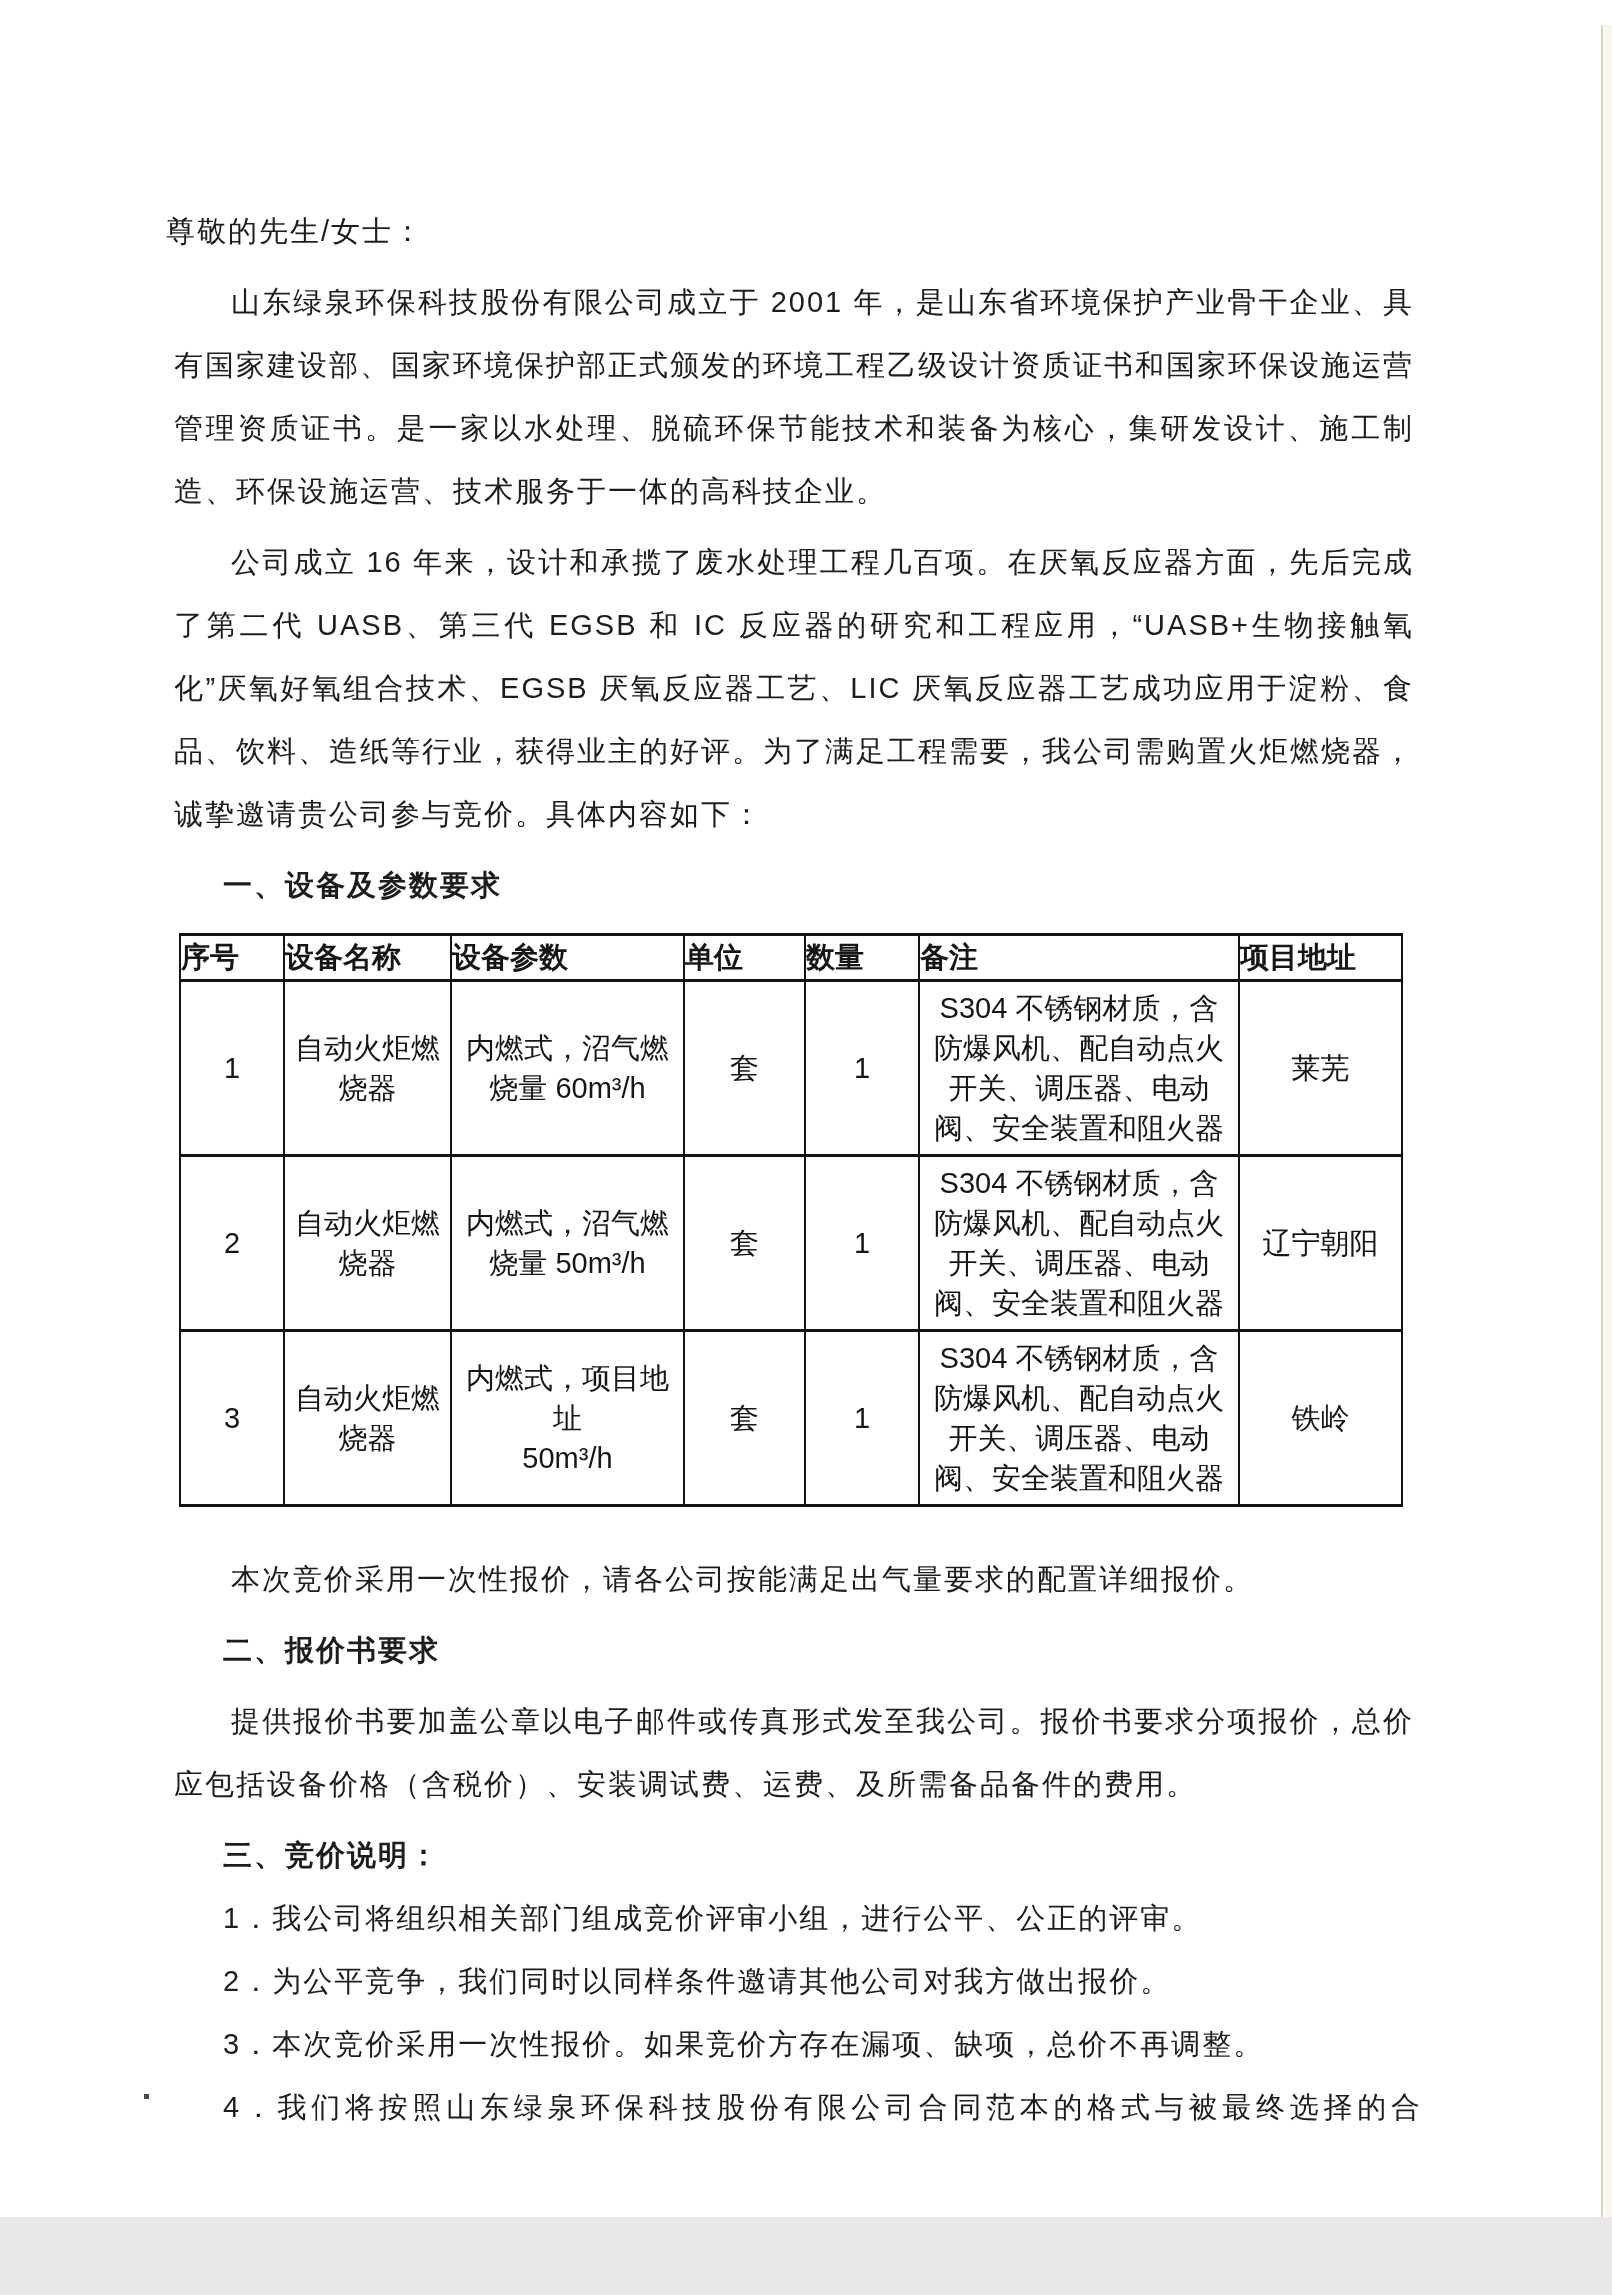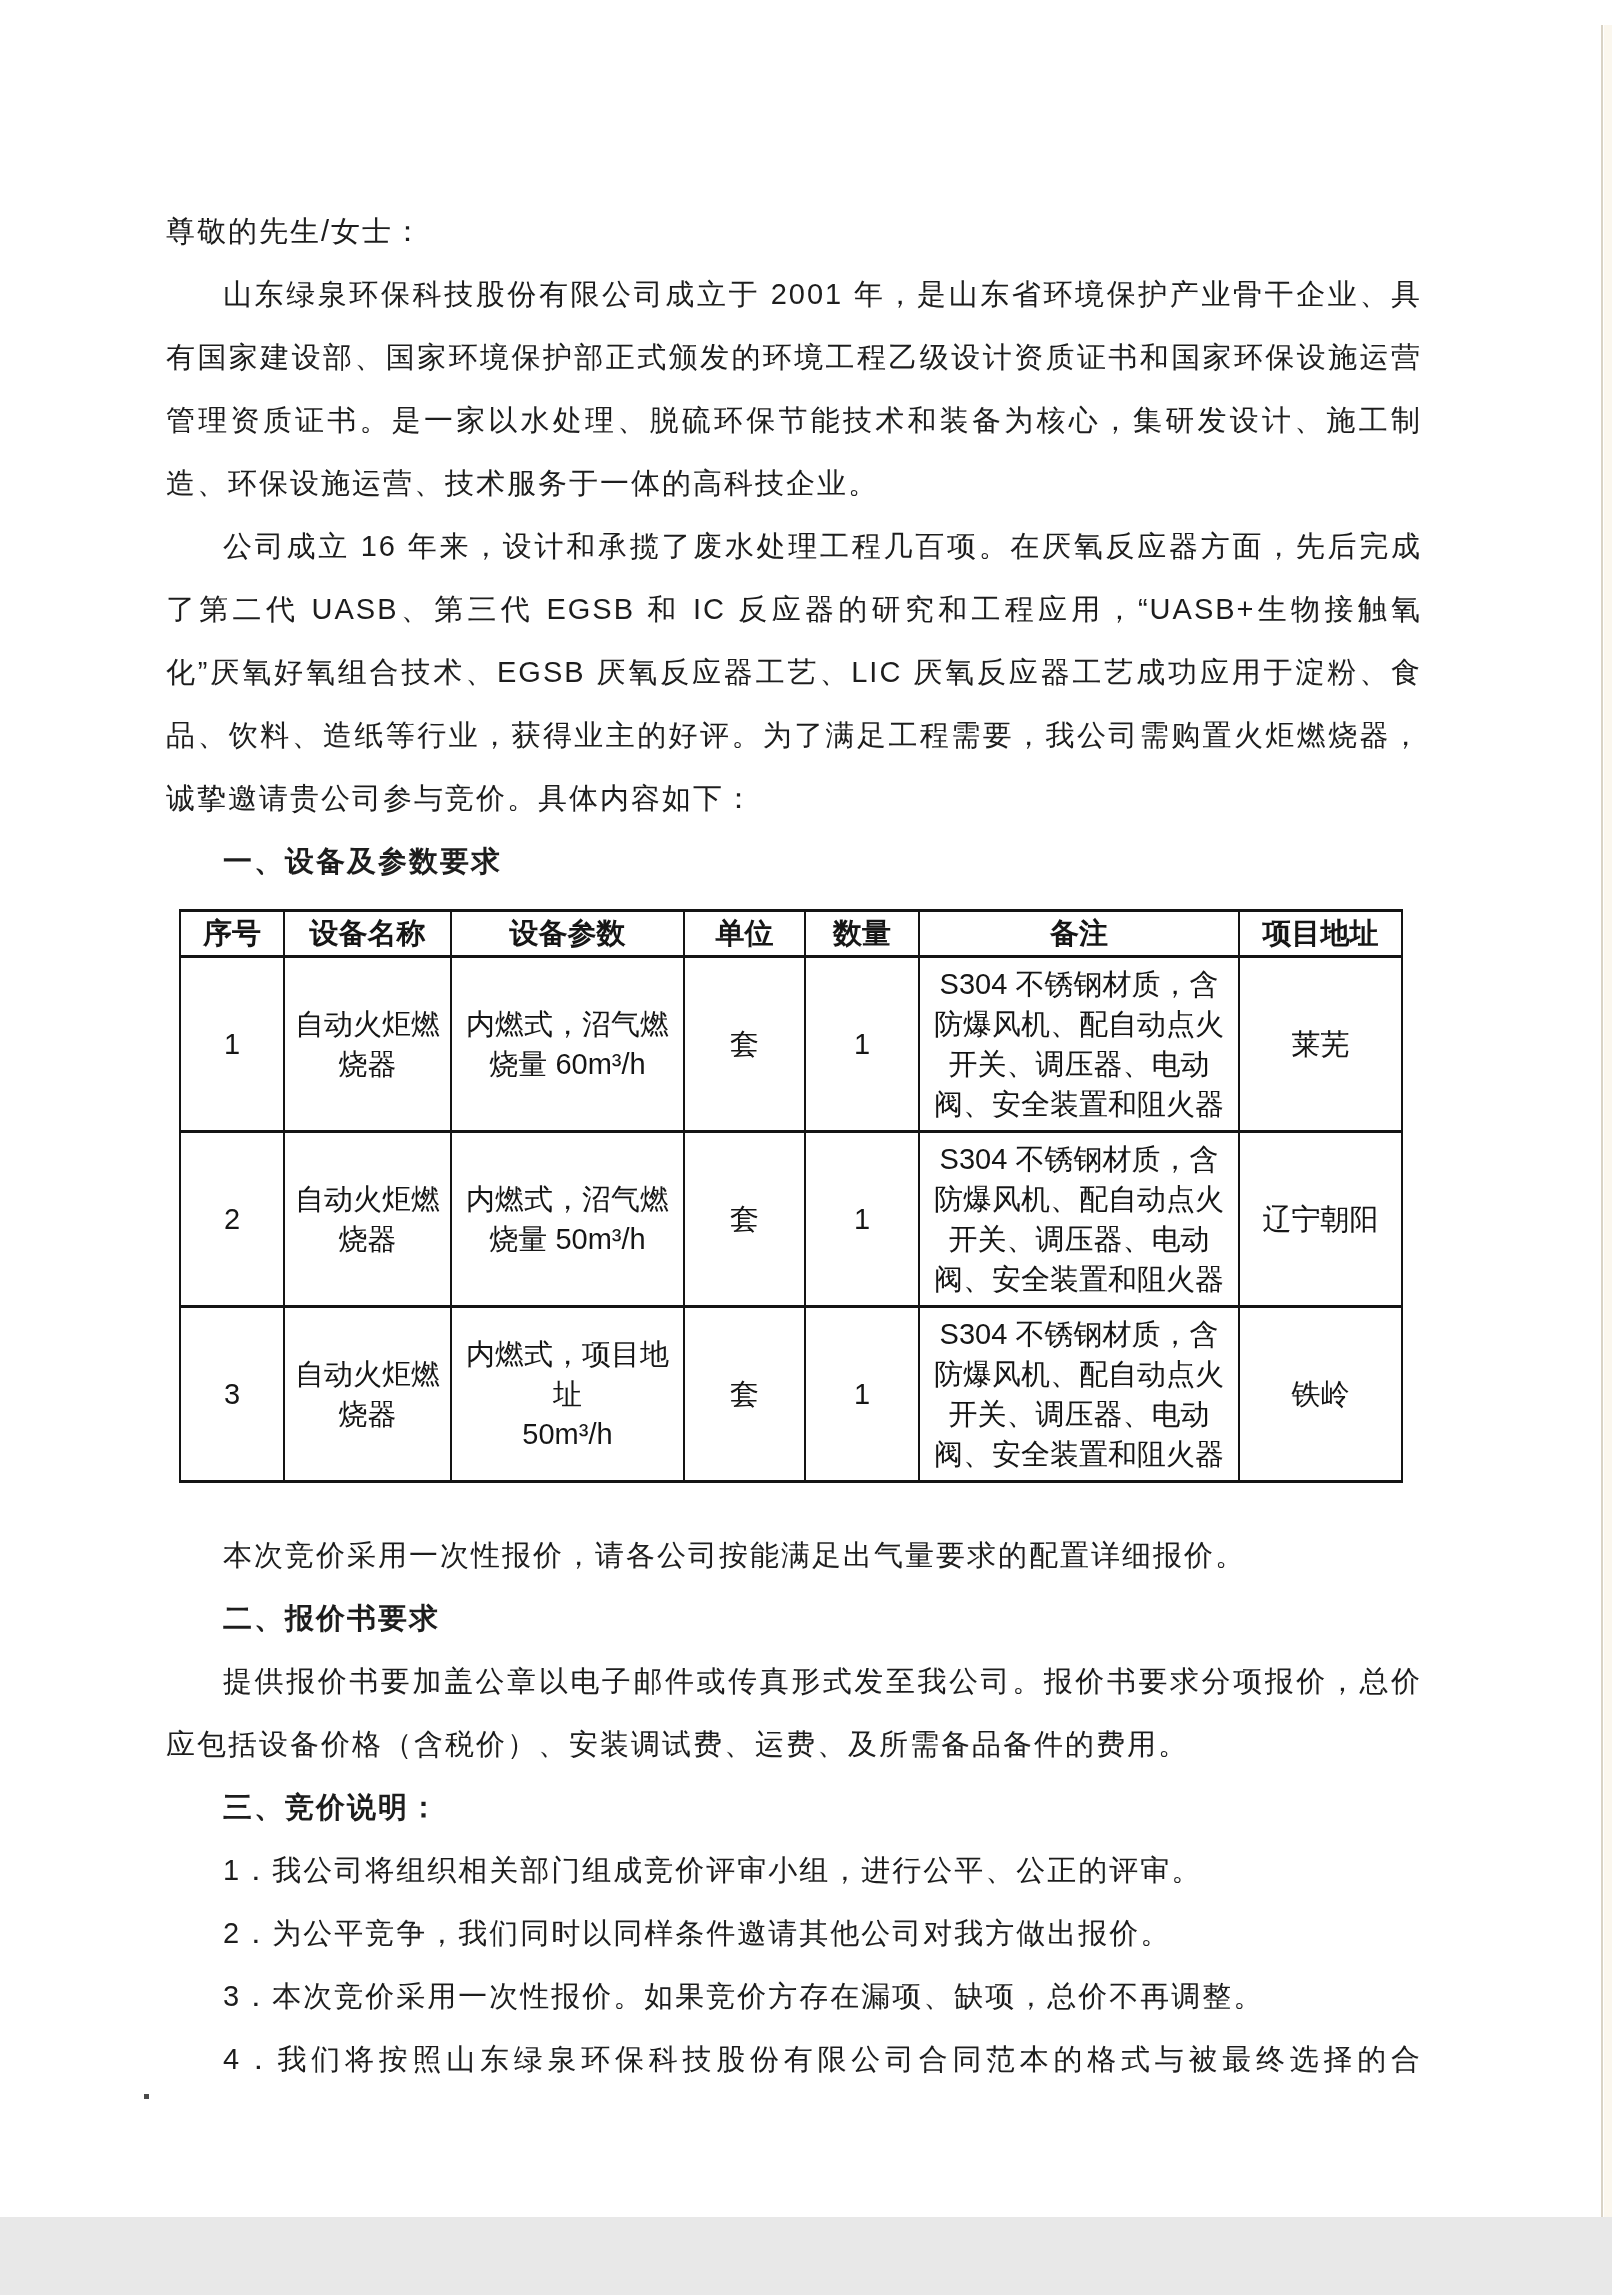--- a/index.html
+++ b/index.html
@@ -21,41 +21,41 @@
     position:absolute;
     left:166px; top:200px;
     width:1256px;
     font-size:29px;
     line-height:63px;
     letter-spacing:2px;
     text-align:justify;
     text-justify:inter-ideograph;
   }
   .greeting { text-align:left; }
-  .para   { text-indent:57px; margin:0; }
+  .para   { text-indent:57px; margin:8px; }
   .heading{ text-indent:57px; font-weight:bold; text-align:left; }
   .item   { text-indent:57px; }
   .item.full { text-align-last:justify; }
 
   table.spec {
     width:1222px;
     margin:16.3px 0 41px 13px;
     border-collapse:collapse;
     table-layout:fixed;
     font-size:29px;
     letter-spacing:0;
     color:#161616;
   }
   table.spec, table.spec tr, table.spec td, table.spec th { border:2px solid #141414; }
   table.spec { border-top-width:3.9px; border-bottom-width:3.9px; }
   table.spec tr { border-top-width:3.3px; border-bottom-width:3.3px; }
   table.spec th {
     height:43px;
     font-weight:bold;
-    text-align:center;
+    text-align:left;
     vertical-align:middle;
     line-height:39px;
     padding:0;
   }
   table.spec td {
     height:172px;
     vertical-align:middle;
     text-align:center;
     line-height:40px;
     padding:0 6.5px;

